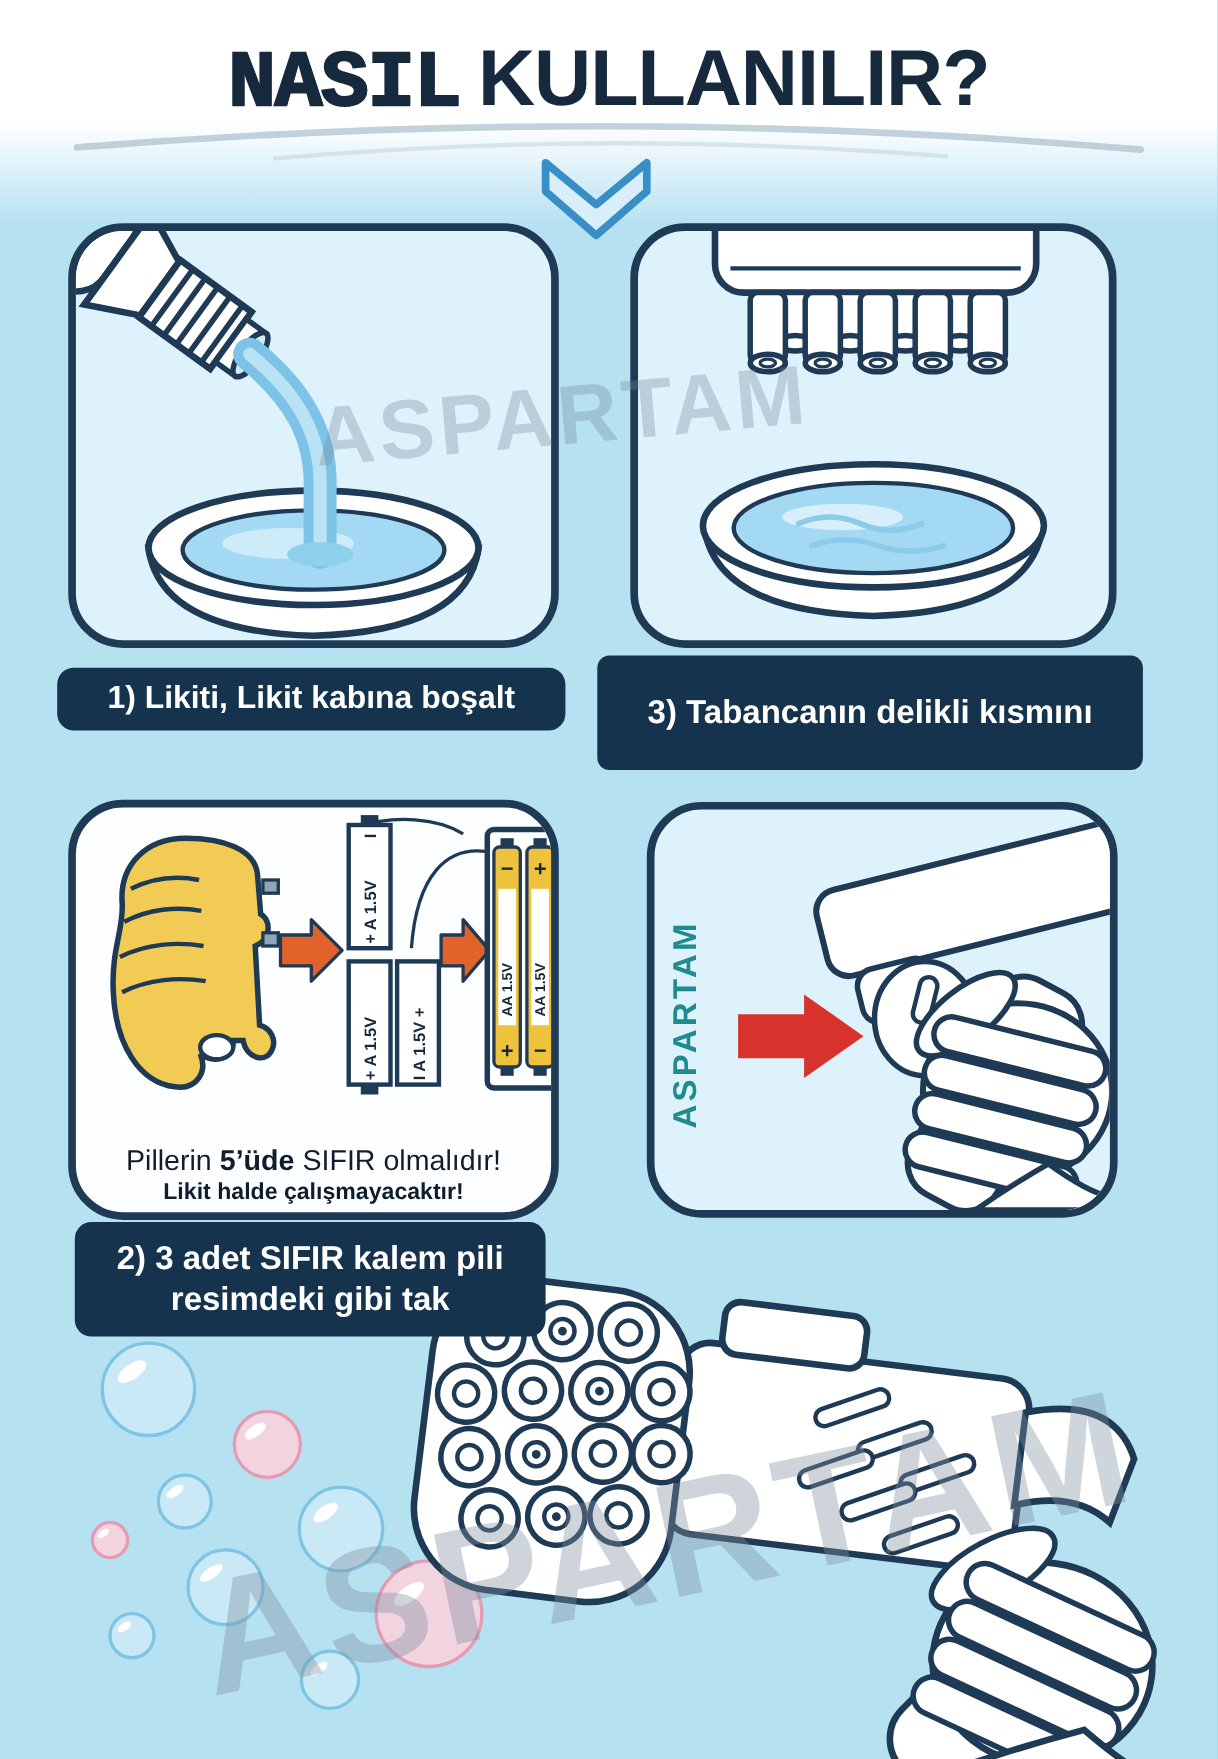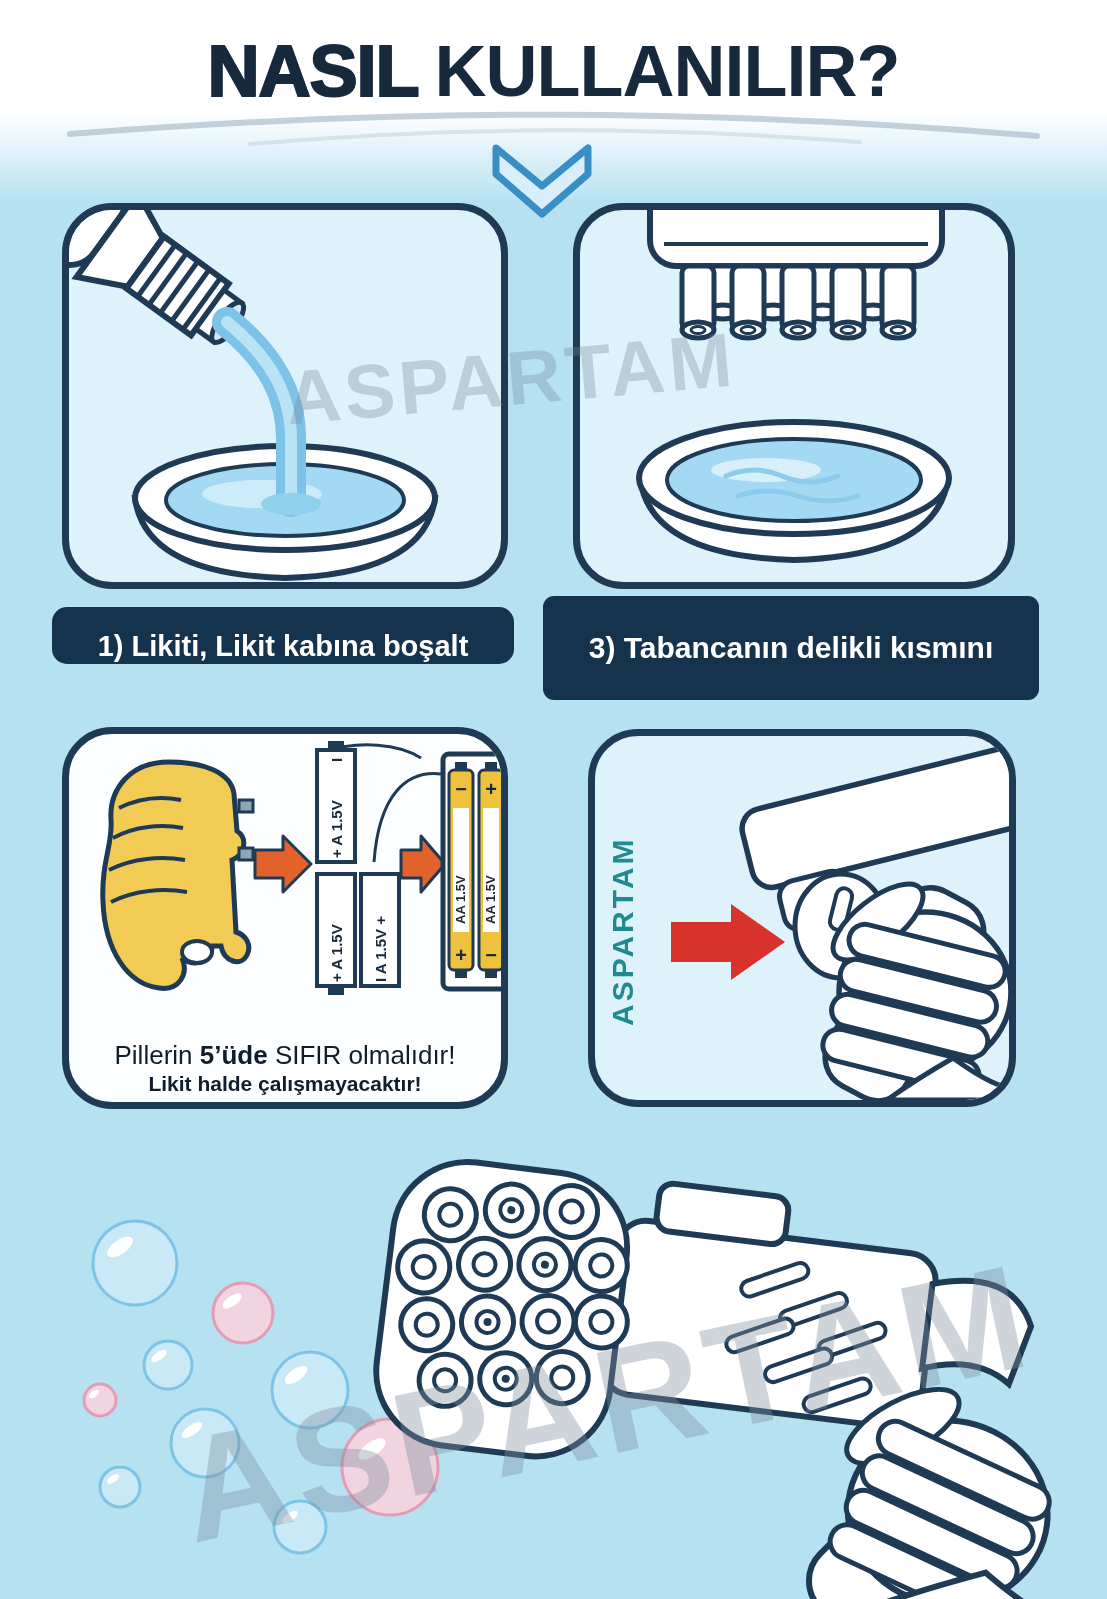--- a/index.html
+++ b/index.html
@@ -11,37 +11,37 @@
   }
   .header {
     position:absolute; top:0; left:0; width:1107px; height:205px;
     background:linear-gradient(180deg,#ffffff 0%, #ffffff 55%, rgba(255,255,255,0) 100%);
   }
   .title {
     position:absolute; top:30px; left:0; width:1107px;
     text-align:center; color:#16293d; font-size:72px; font-weight:bold;
     letter-spacing:-1px; white-space:nowrap;
   }
-  .title .heavy { -webkit-text-stroke:2.2px #16293d; text-shadow:1px 0 #16293d; margin-right:16px; }
+  .title .heavy { -webkit-text-stroke:2.2px #16293d; text-shadow:1px 0 #16293d; margin-right:16px;font-family:Liberation Mono, monospace; }
   .swoosh { position:absolute; top:104px; left:0; }
   .chevron { position:absolute; top:140px; left:486px; }
 
   .panel {
     position:absolute; background:#ddf2fb;
     border:7px solid #1f3a55; border-radius:50px; overflow:hidden; z-index:3;
   }
   .panel > svg { display:block; width:100%; height:100%; }
   .panel.white { background:#fcfeff; }
 
   .badge {
     position:absolute; background:#16334d; color:#ffffff; border-radius:15px;
     display:flex; flex-direction:column; align-items:center; justify-content:center;
     font-weight:bold; line-height:1.25; z-index:4; text-align:center;
   }
-  .badge.s1 { left:52px; top:607px; width:462px; height:57px; font-size:29px;justify-content:flex-end; }
+  .badge.s1 { left:52px; top:607px; width:462px; height:57px; font-size:29px; }
   .badge.s3 { left:543px; top:596px; width:496px; height:104px; font-size:30px;border-radius:11px; }
   .badge.s2 { left:68px; top:1111px; width:428px; height:104px; font-size:30px; }
   .badge.s4 { left:701px; top:1122px; width:240px; height:59px; font-size:31px; }
 
   .note-block {
     position:absolute; left:0; bottom:6px; width:100%; text-align:center;
     color:#101d2b; z-index:2;
   }
   .note-line1 { font-size:26px; }
   .note-line1 .nb { font-weight:bold; }
@@ -254,20 +254,24 @@
           <rect x="243" y="202" width="160" height="32" rx="16" stroke-width="5"></rect>
           <rect x="243" y="238" width="160" height="32" rx="16" stroke-width="5"></rect>
           <rect x="243" y="274" width="160" height="32" rx="16" stroke-width="5"></rect>
           <rect x="243" y="310" width="160" height="32" rx="16" stroke-width="5"></rect>
         </g>
         <path d="M358,322 Q 394,348 414,352 L414,364 L292,364 Q 320,344 358,322 Z" stroke-width="5"></path>
       </g>
     </svg>
   </div>
 
+  <div class="badge s2">
+    <span>2) 3 adet SIFIR kalem pili</span>
+    <span>resimdeki gibi tak</span>
+  </div>
 
 
   <svg class="bubbles" width="480" height="394" viewBox="0 0 480 394">
     <g>
       <circle cx="95" cy="58" r="42" fill="#cdeaf7" fill-opacity="0.85" stroke="#7fc4e4" stroke-width="3"></circle>
       <ellipse cx="80" cy="42" rx="15" ry="7" fill="#ffffff" transform="rotate(-35 80 42)"></ellipse>
     </g>
     <g>
       <circle cx="203" cy="108" r="30" fill="#f7d3de" fill-opacity="0.9" stroke="#e39cb4" stroke-width="3"></circle>
       <ellipse cx="192" cy="96" rx="11" ry="5" fill="#ffffff" transform="rotate(-35 192 96)"></ellipse>

